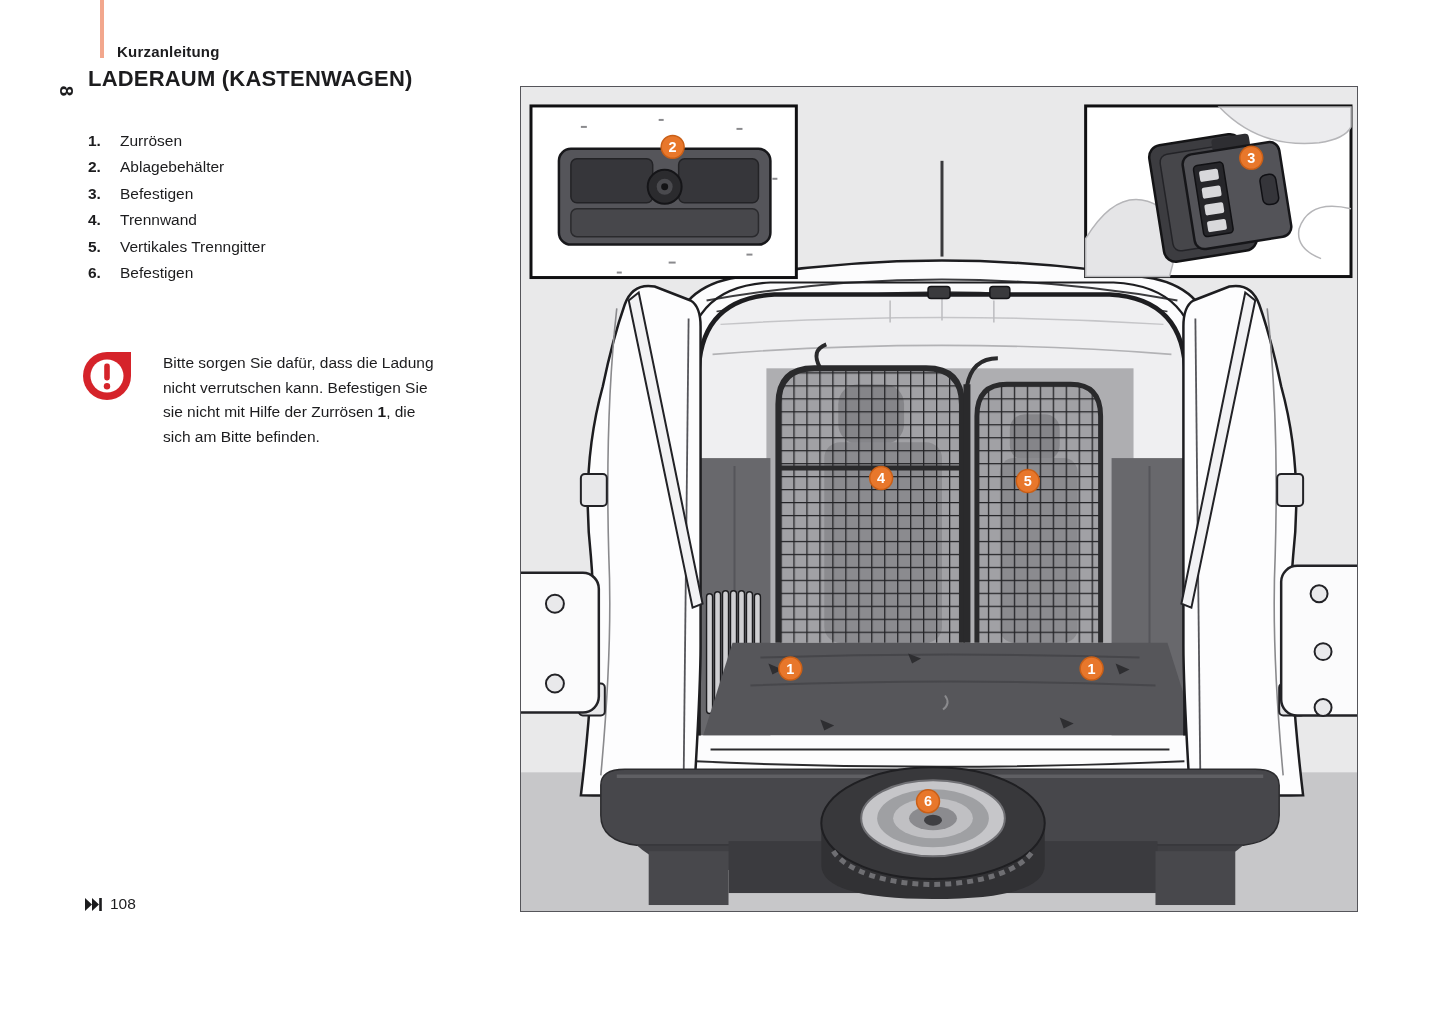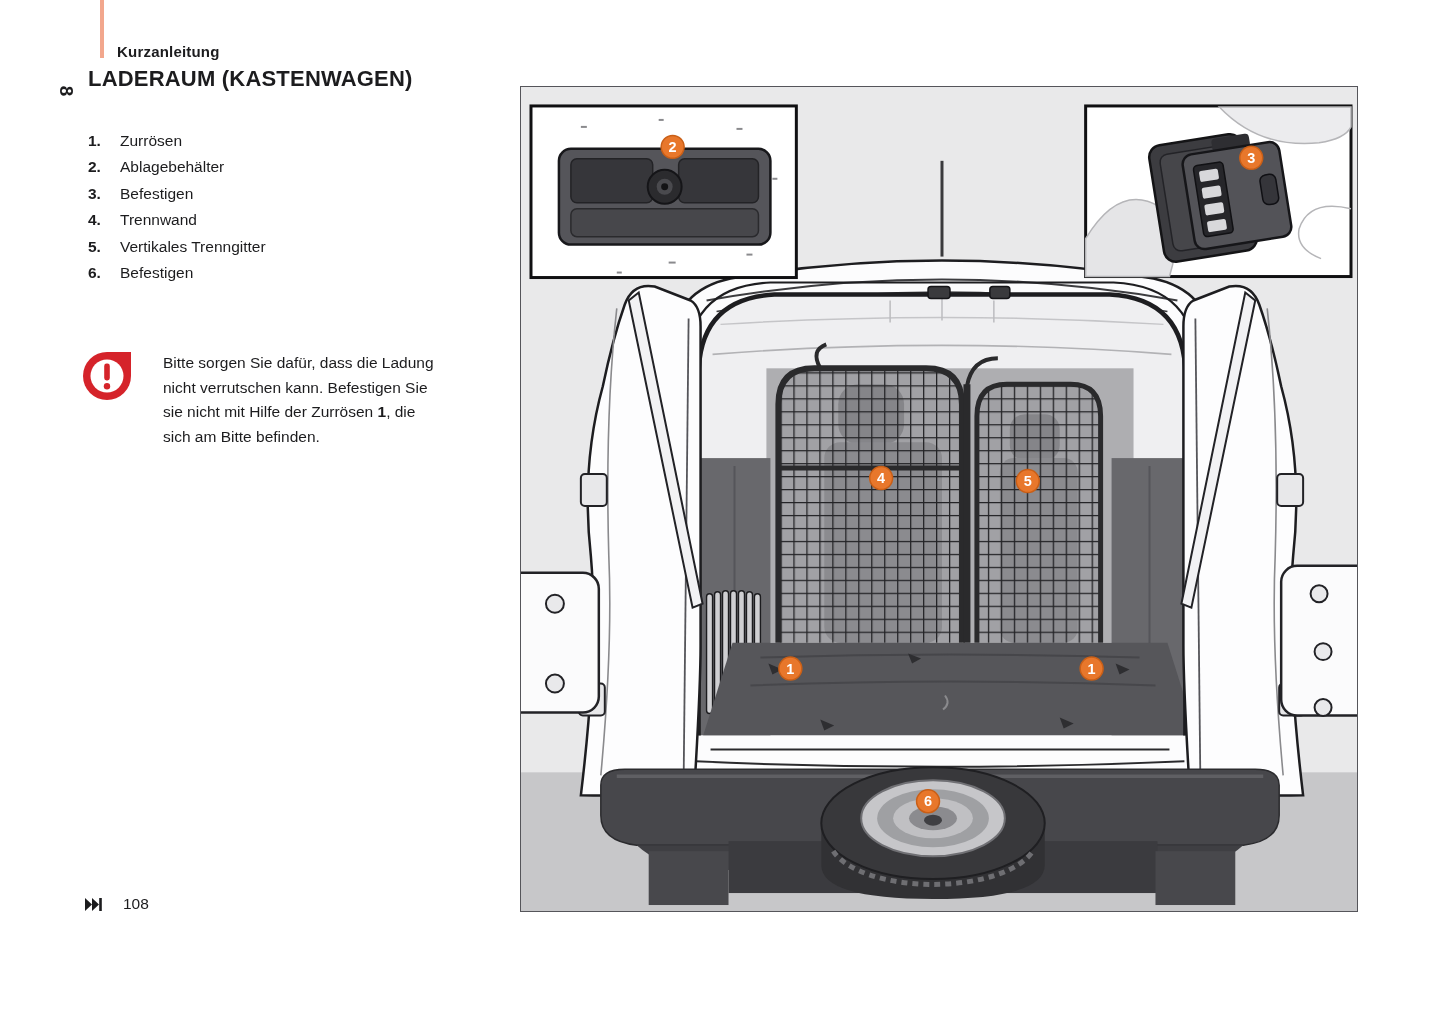--- a/index.html
+++ b/index.html
@@ -9,21 +9,21 @@
   .section-label{position:absolute;left:117px;top:43px;font-size:15px;font-weight:bold;letter-spacing:.2px;}
   .chapter-num{position:absolute;left:49px;top:78px;width:30px;height:26px;
                font-size:19px;font-weight:bold;text-align:center;transform:rotate(90deg);}
   .page-title{position:absolute;left:88px;top:66px;font-size:22px;font-weight:bold;letter-spacing:.2px;}
   .legend{position:absolute;left:88px;top:132px;}
   .legend-row{display:flex;height:26.45px;align-items:flex-start;font-size:15.5px;}
   .legend-num{width:32px;font-weight:bold;}
   .warning-icon{position:absolute;left:83px;top:352px;width:48px;height:48px;}
   .warning-text{position:absolute;left:147px;top:351px;width:360px;font-size:15.5px;line-height:24.5px;margin-left:16px;}
   .warning-text b{font-weight:bold;}
-  .footer-ref{position:absolute;left:85px;top:895px;display:flex;align-items:center;gap:21px;}
+  .footer-ref{position:absolute;left:85px;top:895px;display:flex;align-items:center;gap:8px;}
   .footer-ref .num{font-size:15.5px;}
   .illustration{position:absolute;left:520px;top:86px;width:838px;height:826px;
                 border:1.5px solid #55555a;box-sizing:border-box;background:#e9e9ea;}
   .illustration svg{display:block;width:100%;height:100%;}
   .marker-text{font-family:"Liberation Sans",sans-serif;font-weight:bold;font-size:14.5px;fill:#ffffff;}
 </style>
 </head>
 <body>
 
 <div class="page">

